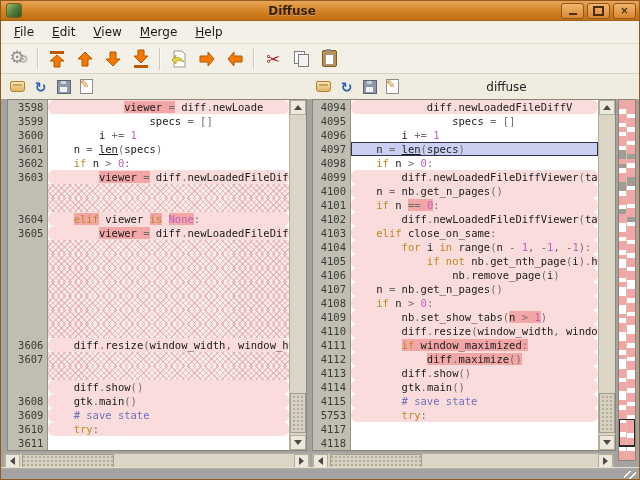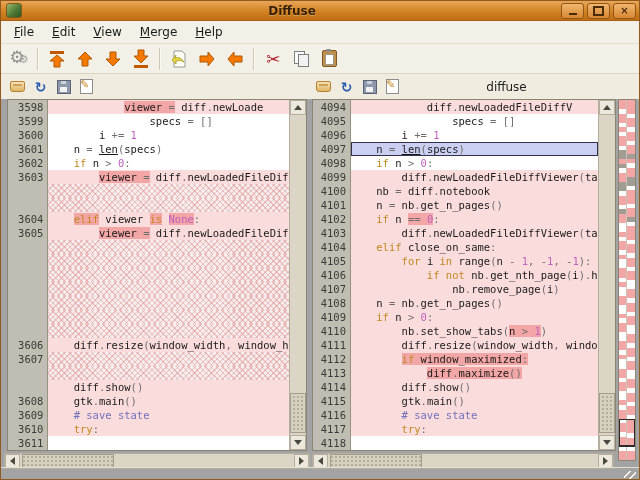--- a/index.html
+++ b/index.html
@@ -53,21 +53,21 @@
   
   .main{display:flex;align-items:flex-start;padding:0 3px;height:368px;}
   .pane-col{display:flex;flex-direction:column;}
   .pane-body{display:flex;height:352px;border:1px solid #8a8574;background:#fff;box-sizing:border-box;}
   .gutter{background:#c0beb2;border-right:1px solid #97927f;box-sizing:border-box;
     font-family:"DejaVu Sans Mono",monospace;font-size:10.5px;color:#3b3b36;text-align:right;}
   .gut-cell{height:14px;line-height:14px;padding-right:4px;}
   .text-area{flex:1;overflow:hidden;font-family:"DejaVu Sans Mono",monospace;font-size:10.5px;}
   .code-row{height:14px;line-height:14px;white-space:pre;overflow:hidden;}
   .bg-plain{background:#ffffff;}
-  .bg-mod{background:#fbdcdc;}
+  .bg-mod{background:#fbdcdc;border-radius:6px;}
   .bg-sel{background:#cbd0f2;box-shadow:inset 0 0 0 1px #32324e;}
   .bg-gap{background:
      repeating-linear-gradient(45deg,rgba(224,148,148,.5) 0 1px,transparent 1px 4px),
      repeating-linear-gradient(135deg,rgba(224,148,148,.5) 0 1px,transparent 1px 4px),
      #f7ecec;}
   .hl{background:#f2a6a6;}
   .tk-d{color:#1a1a1a;} .tk-k{color:#c08820;} .tk-n{color:#c060c0;}
   .tk-c{color:#7070bb;} .tk-p{color:#6e6e6e;} .tk-b{color:#1a1a1a;text-decoration:underline;}
   
   .vscroll{width:17px;background:#dad5c5;border-left:1px solid #b3ae9d;position:relative;box-sizing:border-box;}
@@ -317,32 +317,31 @@
             <div class="gut-cell">4106</div>
             <div class="gut-cell">4107</div>
             <div class="gut-cell">4108</div>
             <div class="gut-cell">4109</div>
             <div class="gut-cell">4110</div>
             <div class="gut-cell">4111</div>
             <div class="gut-cell">4112</div>
             <div class="gut-cell">4113</div>
             <div class="gut-cell">4114</div>
             <div class="gut-cell">4115</div>
-            <div class="gut-cell">4116</div>
+            <div class="gut-cell">5753</div>
             <div class="gut-cell">4117</div>
             <div class="gut-cell">4118</div>
           </div>
         <div class="text-area">
             <div class="code-row bg-mod"><span class="tk-d">            </span><span class="tk-d">diff</span><span class="tk-p">.</span><span class="tk-d">newLoadedFileDiffV</span></div>
             <div class="code-row bg-plain"><span class="tk-d">                </span><span class="tk-d">specs</span><span class="tk-d"> </span><span class="tk-p">=</span><span class="tk-d"> </span><span class="tk-p">[]</span></div>
             <div class="code-row bg-plain"><span class="tk-d">        </span><span class="tk-d">i</span><span class="tk-d"> </span><span class="tk-p">+=</span><span class="tk-d"> </span><span class="tk-n">1</span></div>
             <div class="code-row bg-sel"><span class="tk-d">    </span><span class="tk-d">n</span><span class="tk-d"> </span><span class="tk-p">=</span><span class="tk-d"> </span><span class="tk-b">len</span><span class="tk-p">(</span><span class="tk-d">specs</span><span class="tk-p">)</span></div>
             <div class="code-row bg-plain"><span class="tk-d">    </span><span class="tk-k">if</span><span class="tk-d"> </span><span class="tk-d">n</span><span class="tk-d"> </span><span class="tk-p">&gt;</span><span class="tk-d"> </span><span class="tk-n">0</span><span class="tk-p">:</span></div>
             <div class="code-row bg-mod"><span class="tk-d">        </span><span class="tk-d">diff</span><span class="tk-p">.</span><span class="tk-d">newLoadedFileDiffViewer</span><span class="tk-p">(</span><span class="tk-d">ta</span></div>
-            <div class="code-row bg-mod"><span class="tk-d">    </span><span class="tk-d">nb</span><span class="tk-d"> </span><span class="tk-p">=</span><span class="tk-d"> </span><span class="tk-d">diff</span><span class="tk-p">.</span><span class="tk-d">notebook</span></div>
             <div class="code-row bg-mod"><span class="tk-d">    </span><span class="tk-d">n</span><span class="tk-d"> </span><span class="tk-p">=</span><span class="tk-d"> </span><span class="tk-d">nb</span><span class="tk-p">.</span><span class="tk-d">get_n_pages</span><span class="tk-p">()</span></div>
             <div class="code-row bg-mod"><span class="tk-d">    </span><span class="tk-k">if</span><span class="tk-d"> </span><span class="tk-d">n</span><span class="tk-d"> </span><span class="tk-p hl">==</span><span class="tk-d hl"> </span><span class="tk-n hl">0</span><span class="tk-p">:</span></div>
             <div class="code-row bg-mod"><span class="tk-d">        </span><span class="tk-d">diff</span><span class="tk-p">.</span><span class="tk-d">newLoadedFileDiffViewer</span><span class="tk-p">(</span><span class="tk-d">ta</span></div>
             <div class="code-row bg-mod"><span class="tk-d">    </span><span class="tk-k">elif</span><span class="tk-d"> </span><span class="tk-d">close_on_same</span><span class="tk-p">:</span></div>
             <div class="code-row bg-mod"><span class="tk-d">        </span><span class="tk-k">for</span><span class="tk-d"> </span><span class="tk-d">i</span><span class="tk-d"> </span><span class="tk-k">in</span><span class="tk-d"> </span><span class="tk-d">range</span><span class="tk-p">(</span><span class="tk-d">n</span><span class="tk-d"> </span><span class="tk-p">-</span><span class="tk-d"> </span><span class="tk-n">1</span><span class="tk-p">,</span><span class="tk-d"> </span><span class="tk-p">-</span><span class="tk-n">1</span><span class="tk-p">,</span><span class="tk-d"> </span><span class="tk-p">-</span><span class="tk-n">1</span><span class="tk-p">):</span></div>
             <div class="code-row bg-mod"><span class="tk-d">            </span><span class="tk-k">if</span><span class="tk-d"> </span><span class="tk-k">not</span><span class="tk-d"> </span><span class="tk-d">nb</span><span class="tk-p">.</span><span class="tk-d">get_nth_page</span><span class="tk-p">(</span><span class="tk-d">i</span><span class="tk-p">)</span><span class="tk-p">.</span><span class="tk-d">h</span></div>
             <div class="code-row bg-mod"><span class="tk-d">                </span><span class="tk-d">nb</span><span class="tk-p">.</span><span class="tk-d">remove_page</span><span class="tk-p">(</span><span class="tk-d">i</span><span class="tk-p">)</span></div>
             <div class="code-row bg-mod"><span class="tk-d">    </span><span class="tk-d">n</span><span class="tk-d"> </span><span class="tk-p">=</span><span class="tk-d"> </span><span class="tk-d">nb</span><span class="tk-p">.</span><span class="tk-d">get_n_pages</span><span class="tk-p">()</span></div>
             <div class="code-row bg-mod"><span class="tk-d">    </span><span class="tk-k">if</span><span class="tk-d"> </span><span class="tk-d">n</span><span class="tk-d"> </span><span class="tk-p">&gt;</span><span class="tk-d"> </span><span class="tk-n">0</span><span class="tk-p">:</span></div>
             <div class="code-row bg-mod"><span class="tk-d">        </span><span class="tk-d">nb</span><span class="tk-p">.</span><span class="tk-d">set_show_tabs</span><span class="tk-p">(</span><span class="tk-d hl">n</span><span class="tk-d hl"> </span><span class="tk-p hl">&gt;</span><span class="tk-d hl"> </span><span class="tk-n hl">1</span><span class="tk-p">)</span></div>

